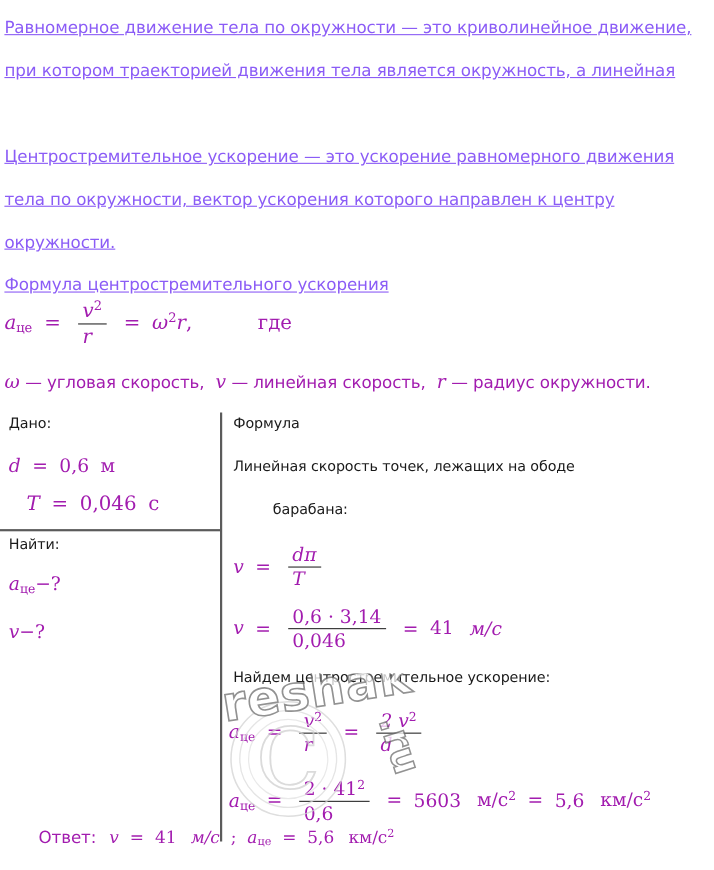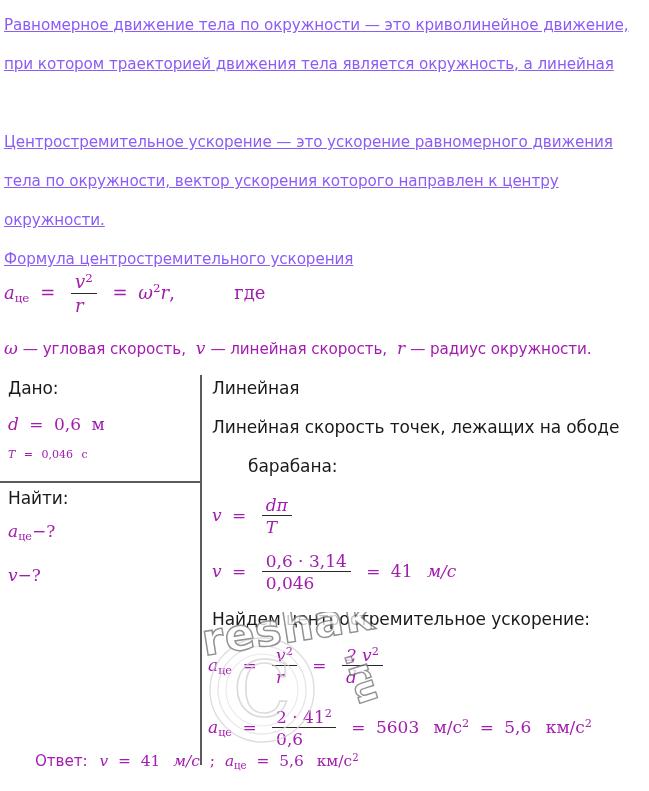--- a/index.html
+++ b/index.html
@@ -122,21 +122,21 @@
   .sol-col {
     position: absolute;
     left: 212px;
     top: 374px;
     width: 437px;
   }
 
   .row {
     position: absolute;
     white-space: nowrap;
-    font-size: 17px;
+    font-size: 13px;
   }
 
   
   .watermark {
     position: absolute;
     left: 196px;
     top: 612px;
     width: 240px;
     height: 140px;
     pointer-events: none;
@@ -196,41 +196,41 @@
 
     <div class="row sans" style="left:4px; top:4px;">Дано:</div>
 
     <div class="row mathline" style="left:4px; top:40px; font-size:17px;">
       <span class="mi">d</span>
       <span class="op mu">=</span>
       <span class="mu">0,6</span>
       <span class="mu" style="padding-left:5px;">м</span>
     </div>
 
-    <div class="row mathline" style="left:4px; top:74px; font-size:11px;">
+    <div class="row mathline" style="left:20px; top:74px; font-size:18px;">
       <span class="mi">T</span>
       <span class="op mu">=</span>
       <span class="mu">0,046</span>
       <span class="mu" style="padding-left:5px;">с</span>
     </div>
 
     <div class="row sans" style="left:4px; top:114px;">Найти:</div>
 
     <div class="row mathline" style="left:4px; top:147px; font-size:17px;">
       <span class="mi">a</span><span class="sub">це</span><span class="mu">−?</span>
     </div>
 
     <div class="row mathline" style="left:4px; top:191px; font-size:17px;">
       <span class="mi">v</span><span class="mu">−?</span>
     </div>
   </div>
 
   <div class="sol-col">
 
-    <div class="row sans" style="left:0px; top:4px;">Линейная</div>
+    <div class="row sans" style="left:0px; top:4px;">Формула</div>
 
     <div class="row sans" style="left:0px; top:43px;">Линейная скорость точек, лежащих на ободе</div>
 
     <div class="row sans" style="left:0px; top:82px;margin-left:36px;">барабана:</div>
 
     <div class="row mathline" style="left:0px; top:122px; font-size:17px;">
       <span class="mi">v</span>
       <span class="op mu">=</span>
       <span class="frac">
         <span class="num"><span class="mi">d</span><span class="mi">π</span></span>

